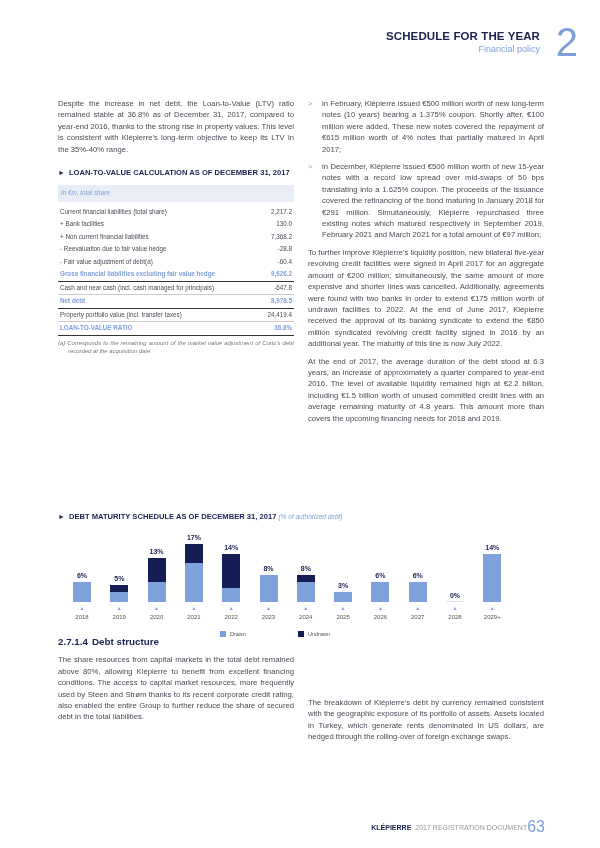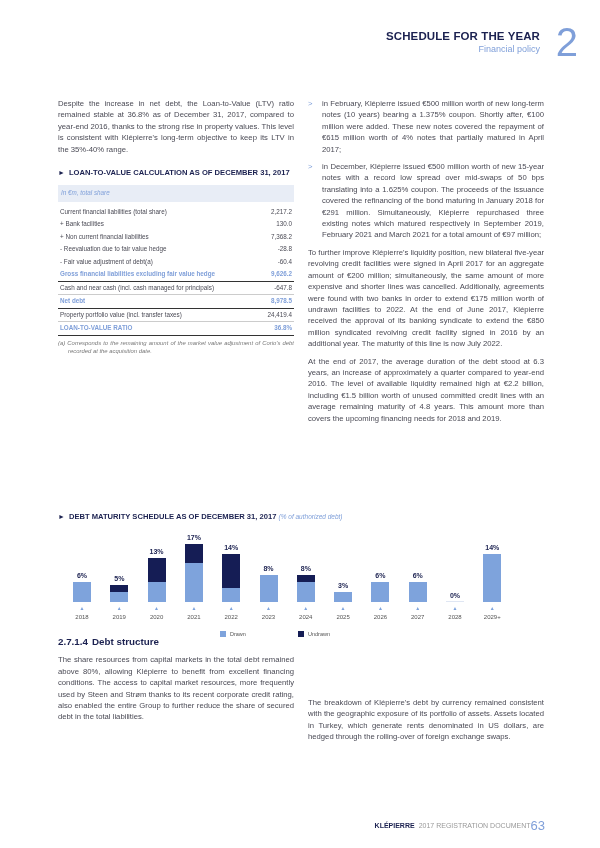--- a/index.html
+++ b/index.html
@@ -37,21 +37,21 @@
   .seg { width: 100%; }
   .drawn { background: #7ea3dc; }
   .undrawn { background: #151d55; }
   .bar-lbl { position: absolute; width: 40px; left: -11px; text-align: center; font-size: 7px; font-weight: bold; color: #1b2150; }
   .tick { position: absolute; top: 75px; font-size: 5px; color: #7ea3dc; width: 10px; text-align: center; }
   .xlbl { position: absolute; top: 84px; font-size: 6px; color: #555; width: 30px; text-align: center; }
   .legend { position: absolute; top: 101px; font-size: 5.5px; color: #555; }
   .legend .sw { display: inline-block; width: 6px; height: 6px; margin-right: 4px; vertical-align: -1px; }
   .footer { position: absolute; top: 818px; right: 55px; font-size: 7px; color: #999; }
   .footer .brand { font-weight: bold; color: #1b2150; margin-right: 4px; }
-  .footer .page { font-size: 13px; color: #7f9fd9; vertical-align: -2px; }
+  .footer .page { font-size: 16px; color: #7f9fd9; vertical-align: -2px; }
 </style>
 </head>
 <body>
 
 <div class="hdr">
   <div class="hdr-title">SCHEDULE FOR THE YEAR</div>
   <div class="hdr-sub">Financial policy</div>
 </div>
 <div class="hdr-num">2</div>
 

